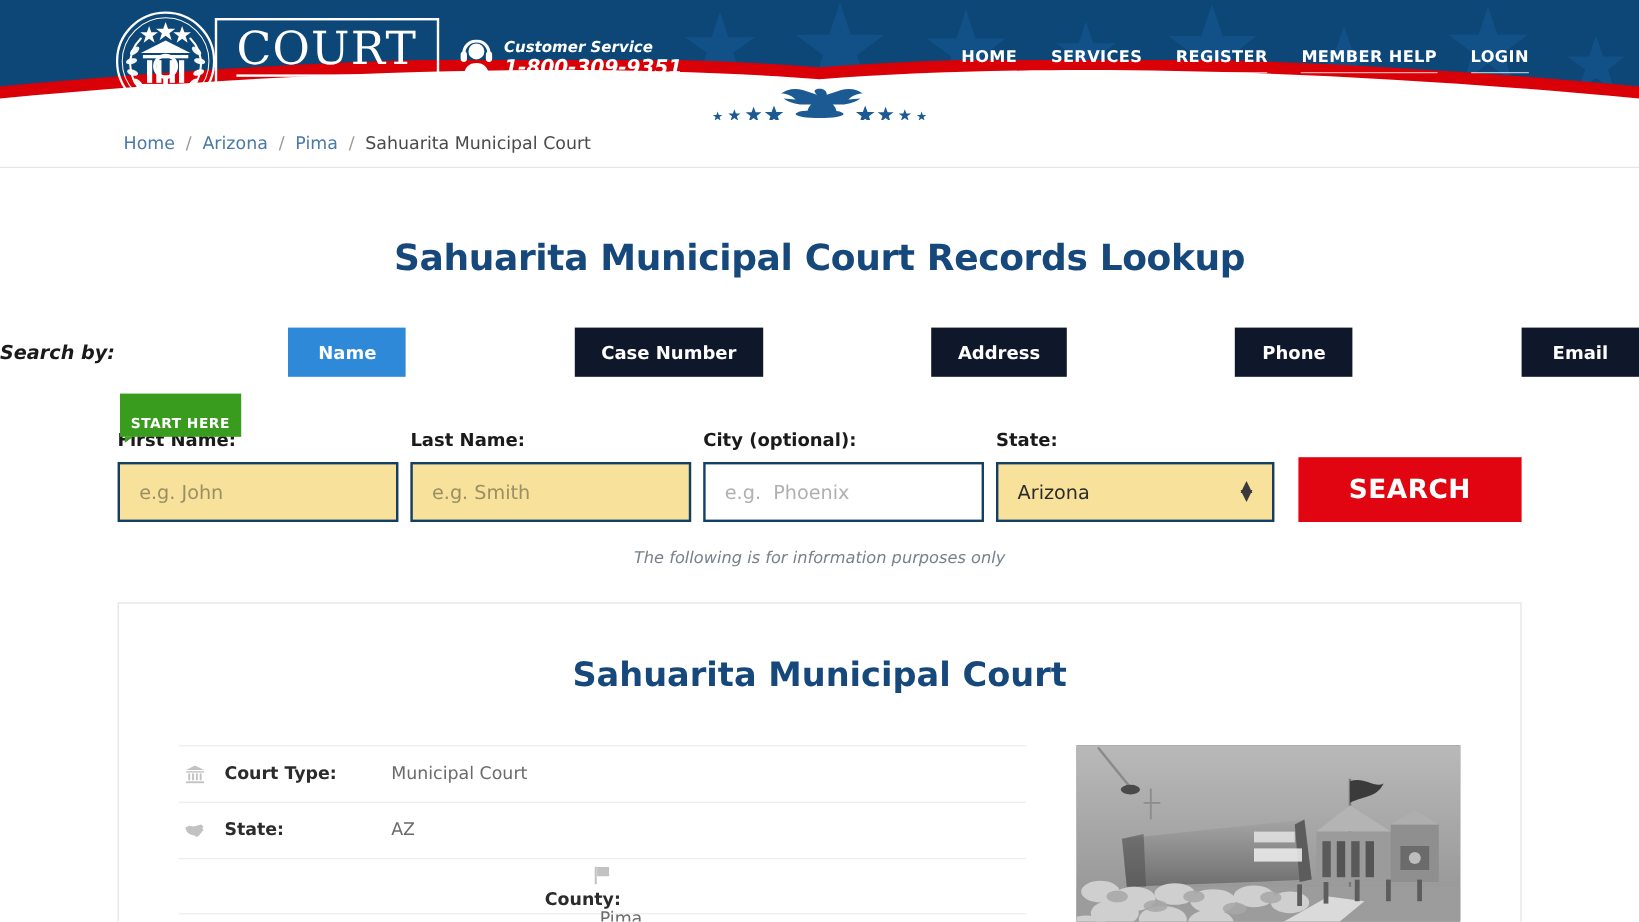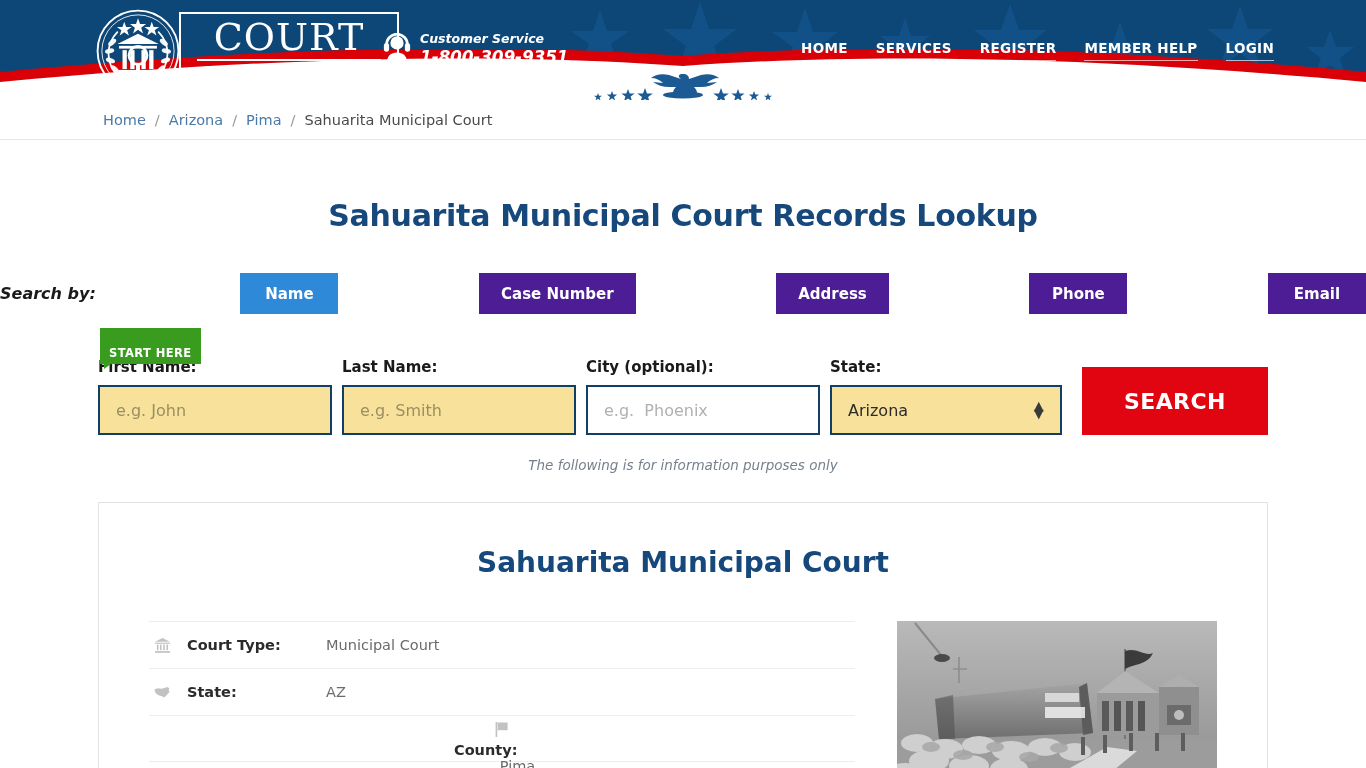--- a/index.html
+++ b/index.html
@@ -49,21 +49,21 @@
     font-size: 38px;
     letter-spacing: 1px;
     font-weight: 400;
     display: block;
     padding-bottom: 3px;
     border-bottom: 2px solid #ffffff;
   }
   .logo-sub {
     color: #ffffff;
     font-family: "DejaVu Serif", "Liberation Serif", serif;
-    font-size: 16px;
+    font-size: 11px;
     letter-spacing: 5.5px;
     display: block;
     padding-top: 4px;
     padding-left: 4px;
   }
 
   .cust-block {
     position: absolute;
     left: 383px;
     top: 32px;
@@ -153,21 +153,21 @@
     margin-top: 40px;
   }
   .searchby-label {
     color: #1a1a1a;
     font-size: 16px;
     font-style: italic;
     font-weight: bold;
     margin-right: 4px;
   }
   .tab {
-    background: #4c1d95;
+    background: #0f172a;
     color: #ffffff;
     font-size: 15px;
     font-weight: bold;
     height: 41px;
     min-width: 98px;
     padding: 0 22px;
     display: flex;
     align-items: center;
     justify-content: center;
     cursor: pointer;
@@ -252,21 +252,21 @@
   }
   .sel-arrows {
     display: flex;
     flex-direction: column;
     line-height: 0.62;
     font-size: 13px;
     color: #3a3a3a;
   }
 
   .search-btn {
-    height: 68px;
+    height: 54px;
     width: 188px;
     background: #e00510;
     color: #ffffff;
     font-size: 22px;
     font-weight: bold;
     letter-spacing: 0.4px;
     border: none;
     cursor: pointer;
     font-family: inherit;
     margin-left: 10px;

